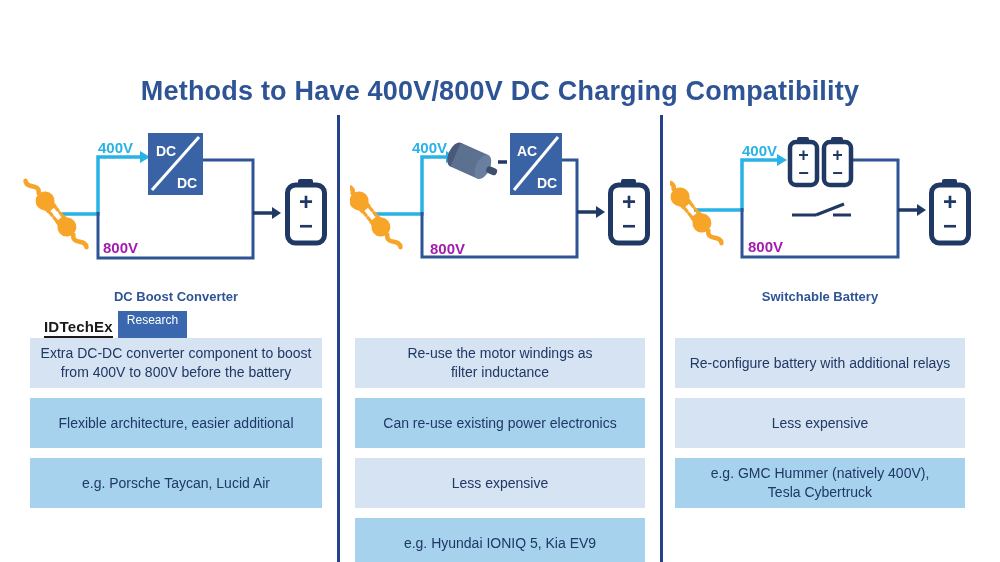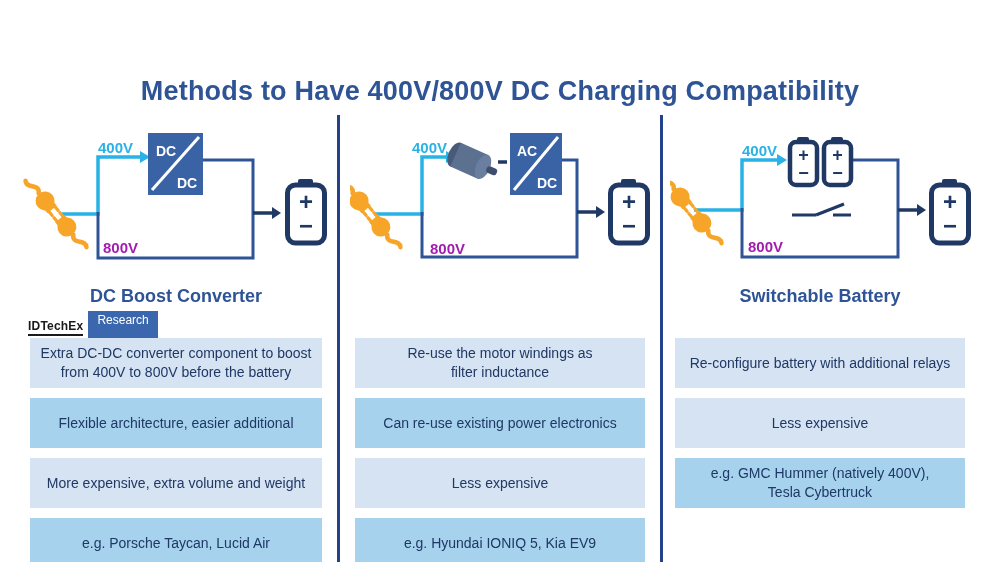--- a/index.html
+++ b/index.html
@@ -31,31 +31,31 @@
   .v400 { color:#29b2e6; }
   .v800 { color:#a21caf; }
   .col1 .v400 { left:78px; top:20px; }
   .col2 .v400 { left:62px; top:20px; }
   .col3 .v400 { left:72px; top:23px; }
   .col1 .v800 { left:83px; top:120px; }
   .col2 .v800 { left:80px; top:121px; }
   .col3 .v800 { left:78px; top:119px; }
 
   .heading {
-    position:absolute; text-align:center; font-size:18px; font-weight:bold;
+    position:absolute; text-align:center; font-size:13px; font-weight:bold;
     color:#2e5496; white-space:pre-line; line-height:21px;
   }
   .col1 .heading { top:286px; left:30px; width:292px; }
   .col2 .heading { top:276px; left:17px; width:290px; }
   .col3 .heading { top:286px; left:14px; width:290px; }
 
   .logo { position:absolute; top:311px; left:28px; display:flex; align-items:center; }
   .logo-brand {
-    font-size:12px; font-weight:bold; color:#1a1a1a;
-    border-bottom:2px solid #1a1a1a; padding-bottom:1px; letter-spacing:0.2px;
+    font-size:15px; font-weight:bold; color:#1a1a1a;
+    border-bottom:2px solid #1a1a1a; padding-bottom:1px; letter-spacing:0.2px;margin-left:16px;
   }
   .logo-sub {
     background:#3a67ad; color:#ffffff; font-size:12px; padding:2px 9px 17px 9px;
     margin-left:5px;
   }
 
   .rows { position:absolute; top:338px; }
   .col1 .rows { left:30px; width:292px; }
   .col2 .rows { left:17px; width:290px; }
   .col3 .rows { left:14px; width:290px; }
@@ -125,21 +125,20 @@
     </div>
     <h2 class="heading">DC Boost Converter</h2>
     <div class="logo">
       <span class="logo-brand">IDTechEx</span>
       <span class="logo-sub">Research</span>
     </div>
     <div class="rows">
       <div class="row light">Extra DC-DC converter component to boost
 from 400V to 800V before the battery</div>
       <div class="row med">Flexible architecture, easier additional</div>
-      <div class="row light">More expensive, extra volume and weight</div>
       <div class="row med">e.g. Porsche Taycan, Lucid Air</div>
     </div>
   </section>
 
   <section class="col col2">
     <div class="diagram">
       <svg width="320" height="150" viewBox="0 0 320 150">
         <path d="M24,94 H72 V37 H96" fill="none" stroke="#29b2e6" stroke-width="3.5"></path>
         <polygon points="96,31 96,43 106,37" fill="#29b2e6"></polygon>
         <path d="M212,40 H227 V137 H72 V92" fill="none" stroke="#2f5496" stroke-width="3"></path>

